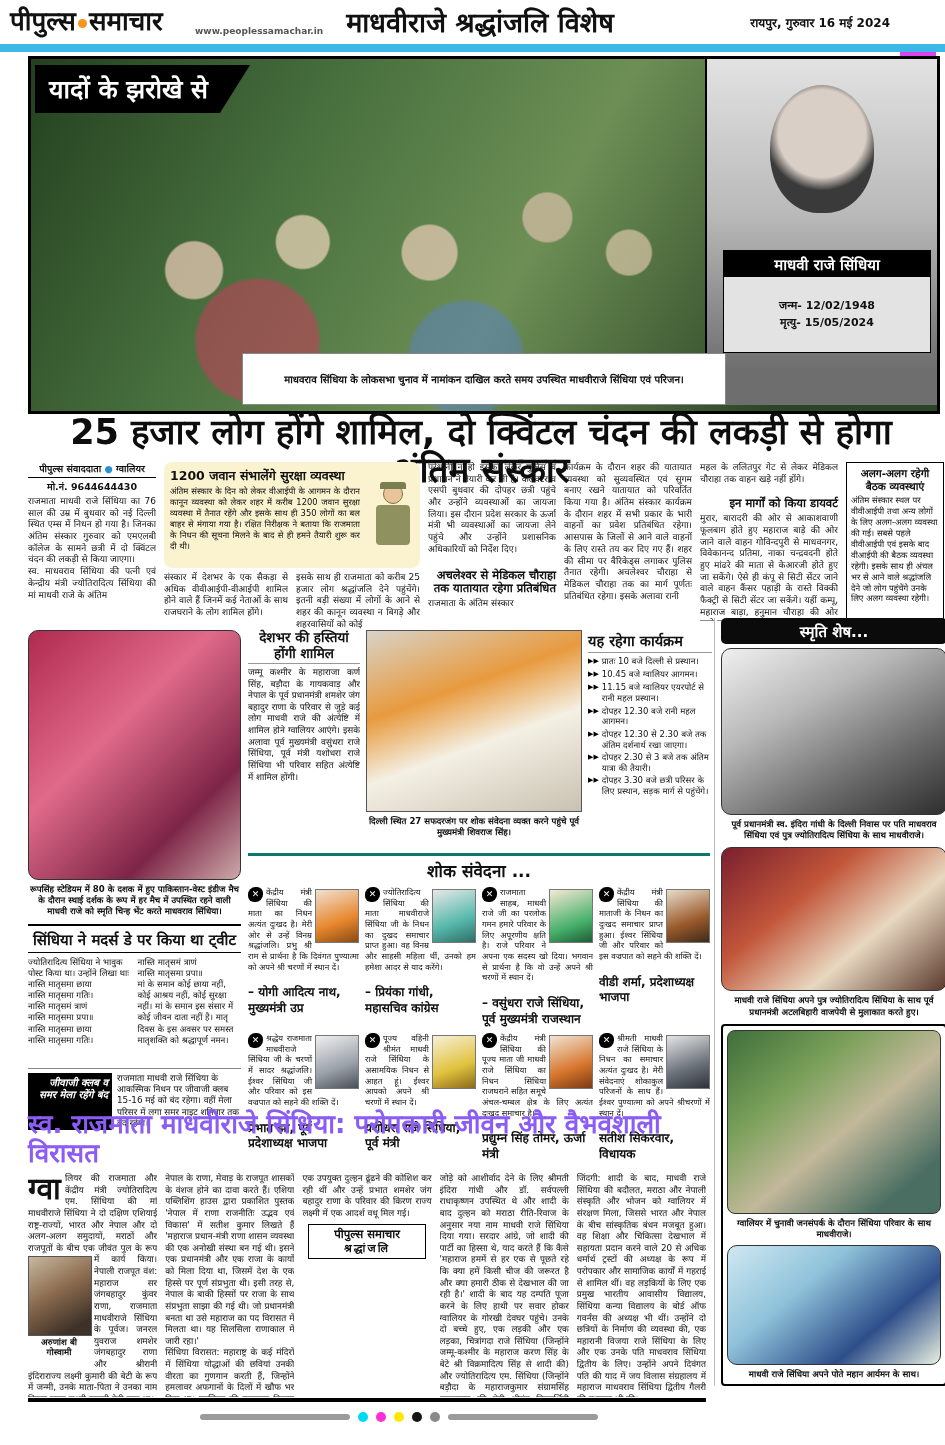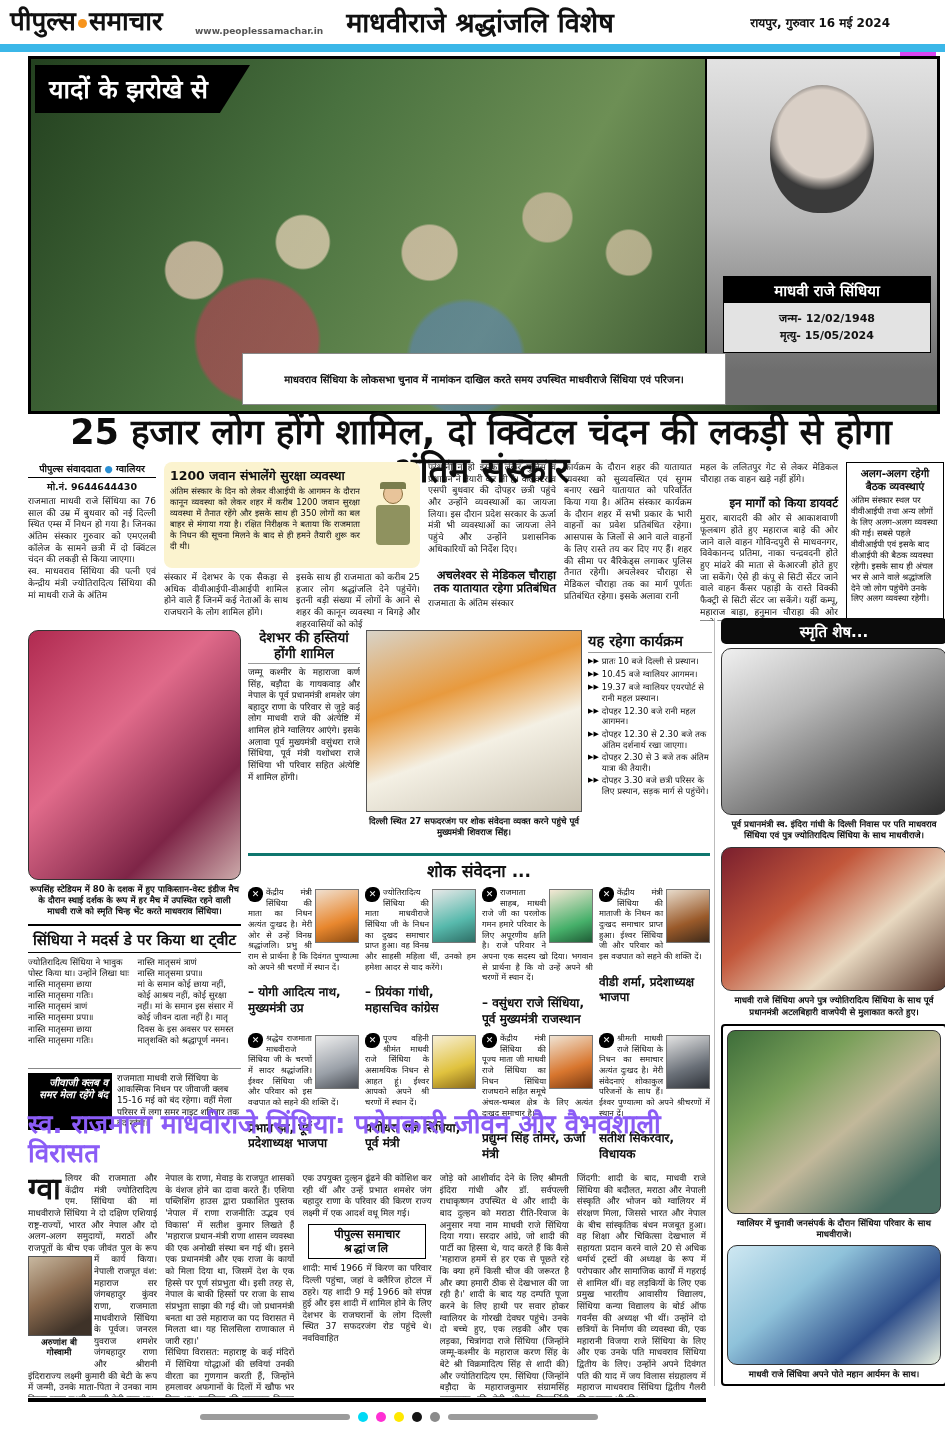--- a/index.html
+++ b/index.html
@@ -36,21 +36,21 @@
      font-size:25px;font-weight:bold;padding:6px 42px 8px 14px;
      clip-path:polygon(0 0,100% 0,86% 100%,0 100%);}
   .portrait{position:absolute;right:0;top:0;width:230px;height:346px;
      background:linear-gradient(180deg,#e2e2e2,#b9b9b9 45%,#6e6e6e 90%);
      border-left:2px solid #000;}
   .portrait-head{position:absolute;left:50%;top:26px;transform:translateX(-50%);
      width:104px;height:128px;border-radius:50% 50% 46% 46%;
      background:radial-gradient(circle at 50% 38%,#d9cfc6 0 46%,#3a3a3a 60%);}
   .portrait-info{position:absolute;right:6px;bottom:52px;width:206px;border:1px solid #000;}
   .portrait-name{background:#000;color:#fff;font-size:15px;font-weight:bold;text-align:center;padding:3px 0;}
-  .portrait-dates{background:#e3e3e3;color:#111;font-size:11px;font-weight:bold;text-align:center;padding:7px 0;line-height:1.6;}
+  .portrait-dates{background:#e3e3e3;color:#111;font-size:11px;font-weight:bold;text-align:center;padding:20px 0;line-height:1.6;}
   .lead-caption{position:absolute;bottom:6px;left:50%;transform:translateX(-50%);
      width:470px;background:#fff;font-size:10px;font-weight:bold;text-align:center;
      padding:18px 6px;border:1px solid #888;}
 
   
   .main-headline{left:28px;top:414px;width:906px;font-size:35px;font-weight:bold;
      text-align:center;line-height:1.08;color:#0d0d0d;}
 
   
   .story{left:28px;top:462px;width:906px;height:164px;display:flex;gap:8px;}
@@ -265,21 +265,21 @@
         <div class="sched-item">
             <span class="sched-bullet">▶▶</span>
             <span>प्रातः 10 बजे दिल्ली से प्रस्थान।</span>
           </div>
         <div class="sched-item">
             <span class="sched-bullet">▶▶</span>
             <span>10.45 बजे ग्वालियर आगमन।</span>
           </div>
         <div class="sched-item">
             <span class="sched-bullet">▶▶</span>
-            <span>19.37 बजे ग्वालियर एयरपोर्ट से रानी महल प्रस्थान।</span>
+            <span>11.15 बजे ग्वालियर एयरपोर्ट से रानी महल प्रस्थान।</span>
           </div>
         <div class="sched-item">
             <span class="sched-bullet">▶▶</span>
             <span>दोपहर 12.30 बजे रानी महल आगमन।</span>
           </div>
         <div class="sched-item">
             <span class="sched-bullet">▶▶</span>
             <span>दोपहर 12.30 से 2.30 बजे तक अंतिम दर्शनार्थ रखा जाएगा।</span>
           </div>
         <div class="sched-item">
@@ -373,21 +373,20 @@
         <span>नेपाली राजपूत वंश: महाराज सर जंगबहादुर कुंवर राणा, राजमाता माधवीराजे सिंधिया के पूर्वज। जनरल युवराज शमशेर जंगबहादुर राणा और श्रीरानी इंदिराराज्य लक्ष्मी कुमारी की बेटी के रूप में जन्मी, उनके माता-पिता ने उनका नाम किरण राज्य लक्ष्मी कुमारी देवी रखा था।</span>
       </div>
       <div class="preline">नेपाल के राणा, मेवाड़ के राजपूत शासकों के वंशज होने का दावा करते हैं। एशिया पब्लिशिंग हाउस द्वारा प्रकाशित पुस्तक 'नेपाल में राणा राजनीतिः उद्भव एवं विकास' में सतीश कुमार लिखते हैं 'महाराज प्रधान-मंत्री राणा शासन व्यवस्था की एक अनोखी संस्था बन गई थी। इसने एक प्रधानमंत्री और एक राजा के कार्यों को मिला दिया था, जिसमें देश के एक हिस्से पर पूर्ण संप्रभुता थी। इसी तरह से, नेपाल के बाकी हिस्सों पर राजा के साथ संप्रभुता साझा की गई थी। जो प्रधानमंत्री बनता था उसे महाराज का पद विरासत में मिलता था। यह सिलसिला राणाकाल में जारी रहा।'
 सिंधिया विरासत: महाराष्ट्र के कई मंदिरों में सिंधिया योद्धाओं की छवियां उनकी वीरता का गुणगान करती हैं, जिन्होंने हमलावर अफगानों के दिलों में खौफ भर दिया था। ग्वालियर की राजमाता विजया राजे सिंधिया, अपने बेटे, ग्वालियर के मराठा महाराज, माधवराव सिंधिया के लिए</div>
       <div>
         <span>एक उपयुक्त दुल्हन ढूंढने की कोशिश कर रही थीं और उन्हें प्रभात शमशेर जंग बहादुर राणा के परिवार की किरण राज्य लक्ष्मी में एक आदर्श वधू मिल गई।</span>
         <div class="badge">
           <div class="badge-l1">पीपुल्स समाचार</div>
           <div class="badge-l2">श्रद्धांजलि</div>
         </div>
-        <span>शादी: मार्च 1966 में किरण का परिवार दिल्ली पहुंचा, जहां वे क्लैरिज होटल में ठहरे। यह शादी 9 मई 1966 को संपन्न हुई और इस शादी में शामिल होने के लिए देशभर के राजघरानों के लोग दिल्ली स्थित 37 सफदरजंग रोड पहुंचे थे। नवविवाहित</span>
       </div>
       <div>जोड़े को आशीर्वाद देने के लिए श्रीमती इंदिरा गांधी और डॉ. सर्वपल्ली राधाकृष्णन उपस्थित थे और शादी के बाद दुल्हन को मराठा रीति-रिवाज के अनुसार नया नाम माधवी राजे सिंधिया दिया गया। सरदार आंग्रे, जो शादी की पार्टी का हिस्सा थे, याद करते हैं कि कैसे 'महाराज हममें से हर एक से पूछते रहे कि क्या हमें किसी चीज की जरूरत है और क्या हमारी ठीक से देखभाल की जा रही है।' शादी के बाद यह दम्पति पूजा करने के लिए हाथी पर सवार होकर ग्वालियर के गोरखी देवघर पहुंचे। उनके दो बच्चे हुए, एक लड़की और एक लड़का, चित्रांगदा राजे सिंधिया (जिन्होंने जम्मू-कश्मीर के महाराज करण सिंह के बेटे श्री विक्रमादित्य सिंह से शादी की) और ज्योतिरादित्य एम. सिंधिया (जिन्होंने बड़ौदा के महाराजकुमार संग्रामसिंह गायकवाड़ की बेटी श्रीमंत प्रियदर्शिनी राजे गायकवाड़ से शादी की)।</div>
       <div>
         <span>जिंदगी: शादी के बाद, माधवी राजे सिंधिया की बदौलत, मराठा और नेपाली संस्कृति और भोजन को ग्वालियर में संरक्षण मिला, जिससे भारत और नेपाल के बीच सांस्कृतिक बंधन मजबूत हुआ। वह शिक्षा और चिकित्सा देखभाल में सहायता प्रदान करने वाले 20 से अधिक धर्मार्थ ट्रस्टों की अध्यक्ष के रूप में परोपकार और सामाजिक कार्यों में गहराई से शामिल थीं। वह लड़कियों के लिए एक प्रमुख भारतीय आवासीय विद्यालय, सिंधिया कन्या विद्यालय के बोर्ड ऑफ गवर्नंस की अध्यक्ष भी थीं। उन्होंने दो छत्रियों के निर्माण की व्यवस्था की, एक महारानी विजया राजे सिंधिया के लिए और एक उनके पति माधवराव सिंधिया द्वितीय के लिए। उन्होंने अपने दिवंगत पति की याद में जय विलास संग्रहालय में महाराज माधवराव सिंधिया द्वितीय गैलरी की स्थापना भी की।</span>
         
       </div>
     </div>
   </div>
 
   <div class="abs legacy-rule"></div>

